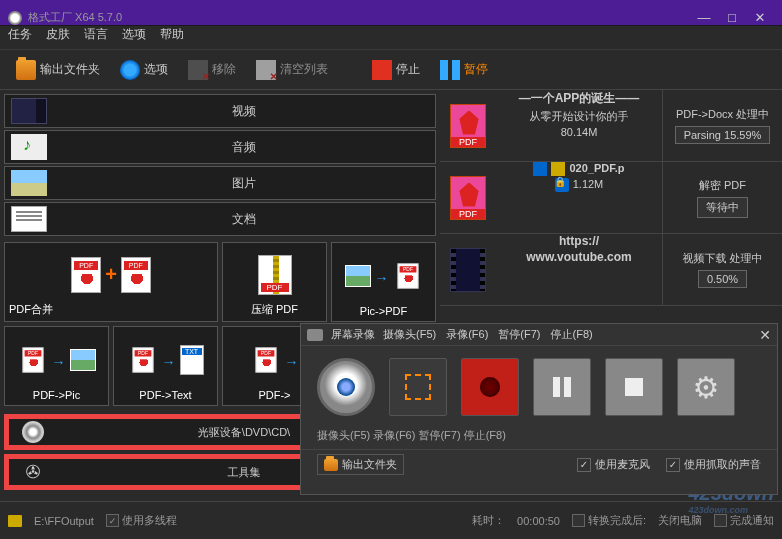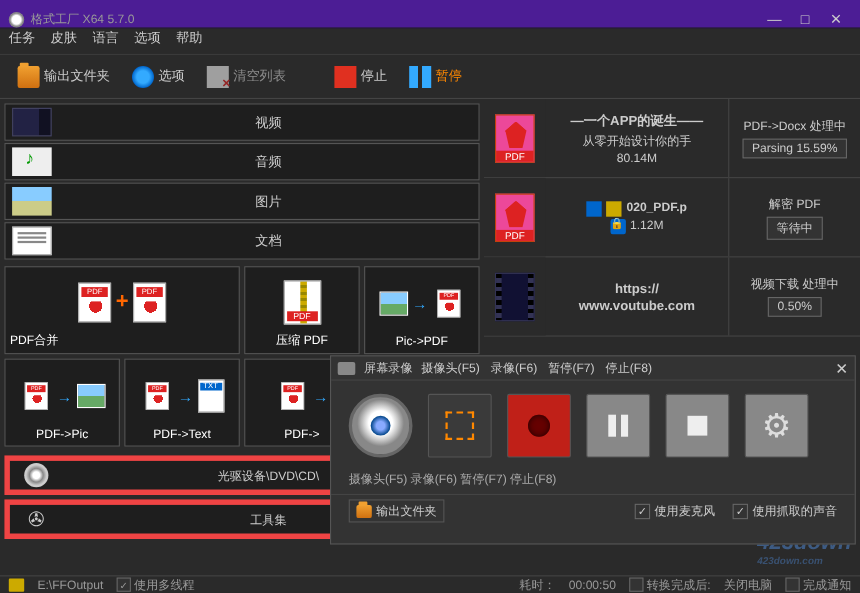--- a/index.html
+++ b/index.html
@@ -69,21 +69,21 @@
 .rh-cell:last-child { border-right: none; }
 
 .src-row { display: flex; height: 72px; border-bottom: 1px solid #444; }
 .src-thumb { width: 56px; display: flex; flex-direction: column; align-items: center; justify-content: center; background: #2a2a2a; }
 .src-thumb .pdf-big { width: 36px; height: 44px; background: #ec4899; border: 1px solid #c2410c; position: relative; }
 .pdf-big::before { content:""; position:absolute; left:6px; top:6px; width:24px; height:24px; background: radial-gradient(circle at 50% 20%, #d22 45%, transparent 45%), linear-gradient(#d22,#d22); clip-path: polygon(50% 0, 90% 35%, 75% 100%, 25% 100%, 10% 35%); }
 .pdf-big .pdf-lbl { position: absolute; bottom: 0; left: 0; right: 0; background: #d22; color: #fff; font-size: 9px; text-align: center; }
 .vid-thumb { width: 36px; height: 44px; background: #113; border: 1px solid #335; position: relative; }
 .vid-thumb::before, .vid-thumb::after { content:""; position:absolute; top:0; bottom:0; width:5px; background: repeating-linear-gradient(#000 0 4px, #335 4px 8px); }
 .vid-thumb::before { left: 0; } .vid-thumb::after { right: 0; }
-.src-mid { flex: 1; display: flex; flex-direction: column; align-items: center; justify-content: center; gap: 2px; color: #ccc; font-size: 11px; }
+.src-mid { flex: 1; display: flex; flex-direction: column; align-items: center; justify-content: flex-start; gap: 2px; color: #ccc; font-size: 11px; }
 .src-mid .line1 { font-weight: bold; font-size: 12px; }
 .src-status { width: 120px; display: flex; flex-direction: column; align-items: center; justify-content: center; gap: 4px; border-left: 1px solid #444; }
 .src-status .sline { color: #ccc; font-size: 11px; }
 .sbtn { border: 1px solid #666; background: #333; padding: 2px 8px; font-size: 11px; color: #ccc; cursor: pointer; }
 .small-ics { display: flex; gap: 4px; }
 .si { width: 14px; height: 14px; }
 .si-win { background: #06c; } .si-fold { background: #ca0; } .si-lock { background: #06c; border-radius: 2px; position:relative; } .si-lock::after{content:"🔒"; font-size:10px; position:absolute; left:0; top:-2px;}
 
 
 .rec-panel { position: absolute; left: 300px; top: 323px; width: 478px; height: 172px; background: #333; border: 1px solid #555; z-index: 10; }
@@ -104,21 +104,21 @@
 .rbtn-stop { background: #888; }
 .rbtn-stop .sq { width: 18px; height: 18px; background: #eee; }
 .rbtn-gear { background: #888; color: #ddd; font-size: 30px; }
 .rec-foot1 { padding: 0 16px 6px; color: #aaa; font-size: 11px; }
 .rec-foot2 { padding: 4px 16px; display: flex; align-items: center; gap: 16px; color: #ccc; font-size: 11px; border-top: 1px solid #444; }
 .rec-foot2 .of-btn { display: flex; align-items: center; gap: 4px; border: 1px solid #555; padding: 2px 6px; cursor: pointer; }
 .rec-foot2 .chk { display: flex; align-items: center; gap: 4px; }
 .rec-foot2 .chk::before { content:"✓"; color:#ccc; border:1px solid #666; width:12px; height:12px; display:inline-flex; align-items:center; justify-content:center; font-size:10px; }
 .rec-foot2 .spacer { flex: 1; }
 
-.statusbar { position: absolute; bottom: 0; left: 0; right: 0; height: 16px; background: #2a2a2a; border-top: 1px solid #444; display: flex; align-items: center; padding: 0 8px; gap: 12px; font-size: 11px; color: #999; }
+.statusbar { position: absolute; bottom: 0; left: 0; right: 0; height: 38px; background: #2a2a2a; border-top: 1px solid #444; display: flex; align-items: center; padding: 0 8px; gap: 12px; font-size: 11px; color: #999; }
 .statusbar .fold-sm { width: 14px; height: 12px; background: #ca0; border-radius: 1px; }
 .statusbar .chk2 { display: flex; align-items: center; gap: 3px; }
 .statusbar .chk2.on::before { content:"✓"; border:1px solid #666; width:11px; height:11px; display:inline-flex; align-items:center; justify-content:center; font-size:9px; background:#333; }
 .statusbar .chk2.off::before { content:""; border:1px solid #666; width:11px; height:11px; display:inline-block; background:#333; }
 .statusbar .flex { flex: 1; }
 
 .watermark { position: absolute; right: 8px; bottom: 24px; color: rgba(80,140,220,0.5); font-size: 20px; font-style: italic; font-weight: bold; pointer-events: none; }
 .watermark .sub { font-size: 9px; display:block; color: rgba(80,140,220,0.4); }
 </style>
 </head>
@@ -141,20 +141,24 @@
 </div>
 
 <div class="toolbar">
   <div class="tool-btn">
     <span class="ic ic-folder"></span>
     <span>输出文件夹</span>
   </div>
   <div class="tool-btn">
     <span class="ic ic-options"></span>
     <span>选项</span>
+  </div>
+  <div class="tool-btn disabled">
+    <span class="ic ic-remove"></span>
+    <span>移除</span>
   </div>
   <div class="tool-btn disabled">
     <span class="ic ic-clear"></span>
     <span>清空列表</span>
   </div>
   <div style="width:20px"></div>
   <div class="tool-btn">
     <span class="ic ic-stop"></span>
     <span>停止</span>
   </div>

